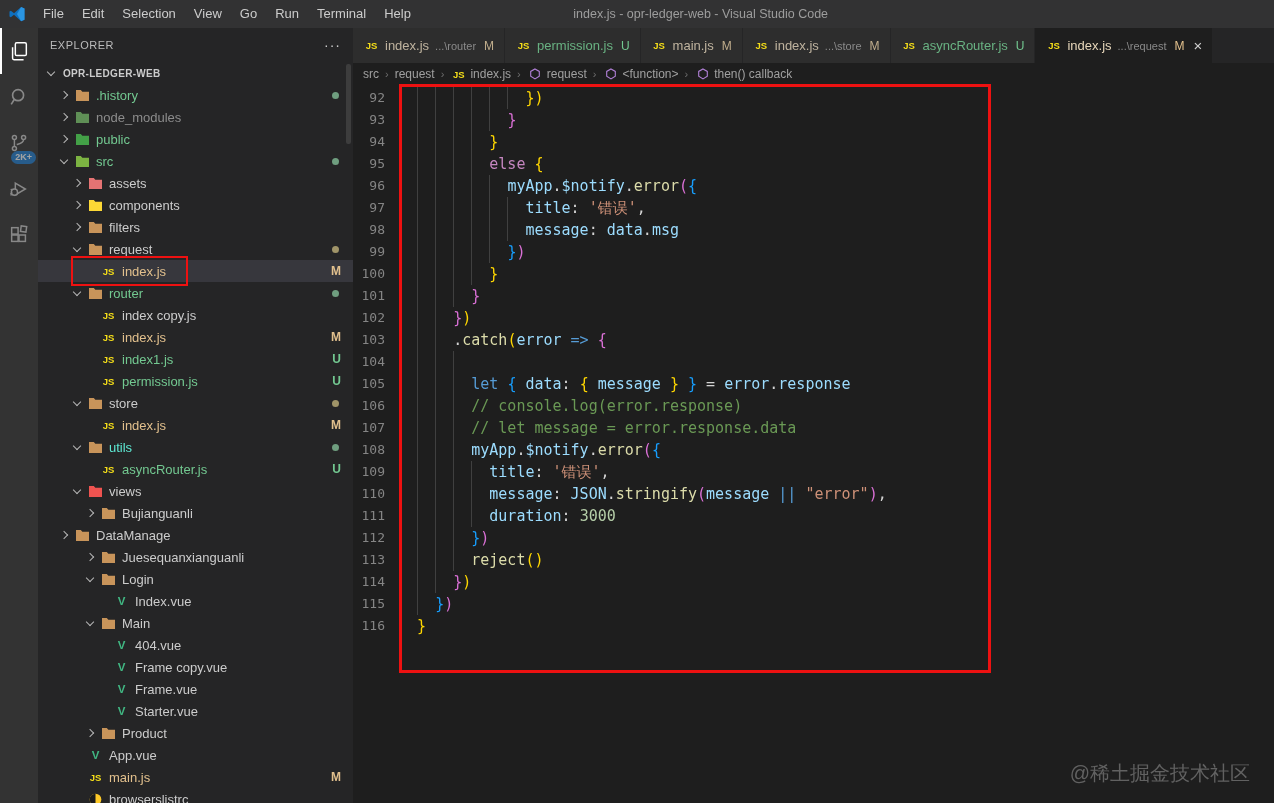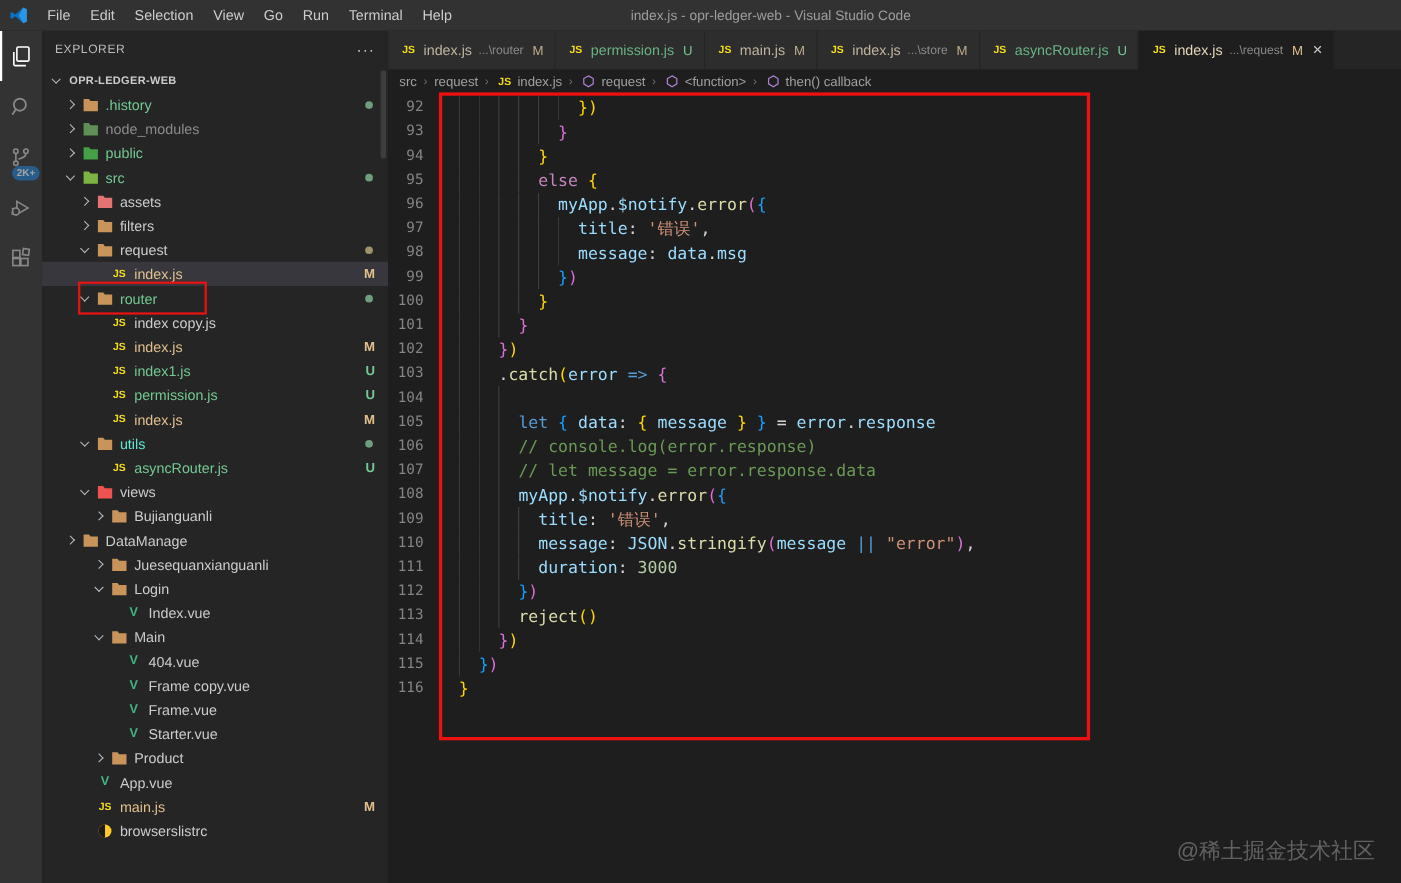--- a/index.html
+++ b/index.html
@@ -186,20 +186,29 @@
             <svg width="15" height="13" viewBox="0 0 16 14">
               <path fill="#E57373" d="M1 1h5.2l1.6 2H15v10H1z"></path>
             </svg>
           </span>
           <span class="label" style="color: rgb(204, 204, 204);">assets</span>
         </div>
         <div class="trow" style="padding-left: 34px;">
           <span class="chev closed"></span>
           <span class="ficon">
             <svg width="15" height="13" viewBox="0 0 16 14">
+              <path fill="#FDD835" d="M1 1h5.2l1.6 2H15v10H1z"></path>
+            </svg>
+          </span>
+          <span class="label" style="color: rgb(204, 204, 204);">components</span>
+        </div>
+        <div class="trow" style="padding-left: 34px;">
+          <span class="chev closed"></span>
+          <span class="ficon">
+            <svg width="15" height="13" viewBox="0 0 16 14">
               <path fill="#C8945A" d="M1 1h5.2l1.6 2H15v10H1z"></path>
             </svg>
           </span>
           <span class="label" style="color: rgb(204, 204, 204);">filters</span>
         </div>
         <div class="trow" style="padding-left: 34px;">
           <span class="chev open"></span>
           <span class="ficon">
             <svg width="15" height="13" viewBox="0 0 16 14">
               <path fill="#C8945A" d="M1 1h5.2l1.6 2H15v10H1z"></path>
@@ -249,20 +258,30 @@
           <span class="label" style="color: rgb(115, 201, 145);">index1.js</span>
           <span class="right-badge" style="color: rgb(115, 201, 145);">U</span>
         </div>
         <div class="trow" style="padding-left: 47px;">
           <span class="chev-space"></span>
           <span class="ficon">
             <span class="js-badge">JS</span>
           </span>
           <span class="label" style="color: rgb(115, 201, 145);">permission.js</span>
           <span class="right-badge" style="color: rgb(115, 201, 145);">U</span>
+        </div>
+        <div class="trow" style="padding-left: 34px;">
+          <span class="chev open"></span>
+          <span class="ficon">
+            <svg width="15" height="13" viewBox="0 0 16 14">
+              <path fill="#C8945A" d="M1 1h5.2l1.6 2H15v10H1z"></path>
+            </svg>
+          </span>
+          <span class="label" style="color: rgb(204, 204, 204);">store</span>
+          <span class="dot" style="background: rgb(160, 148, 104);"></span>
         </div>
         <div class="trow" style="padding-left: 47px;">
           <span class="chev-space"></span>
           <span class="ficon">
             <span class="js-badge">JS</span>
           </span>
           <span class="label" style="color: rgb(226, 192, 141);">index.js</span>
           <span class="right-badge" style="color: rgb(226, 192, 141);">M</span>
         </div>
         <div class="trow" style="padding-left: 34px;">

